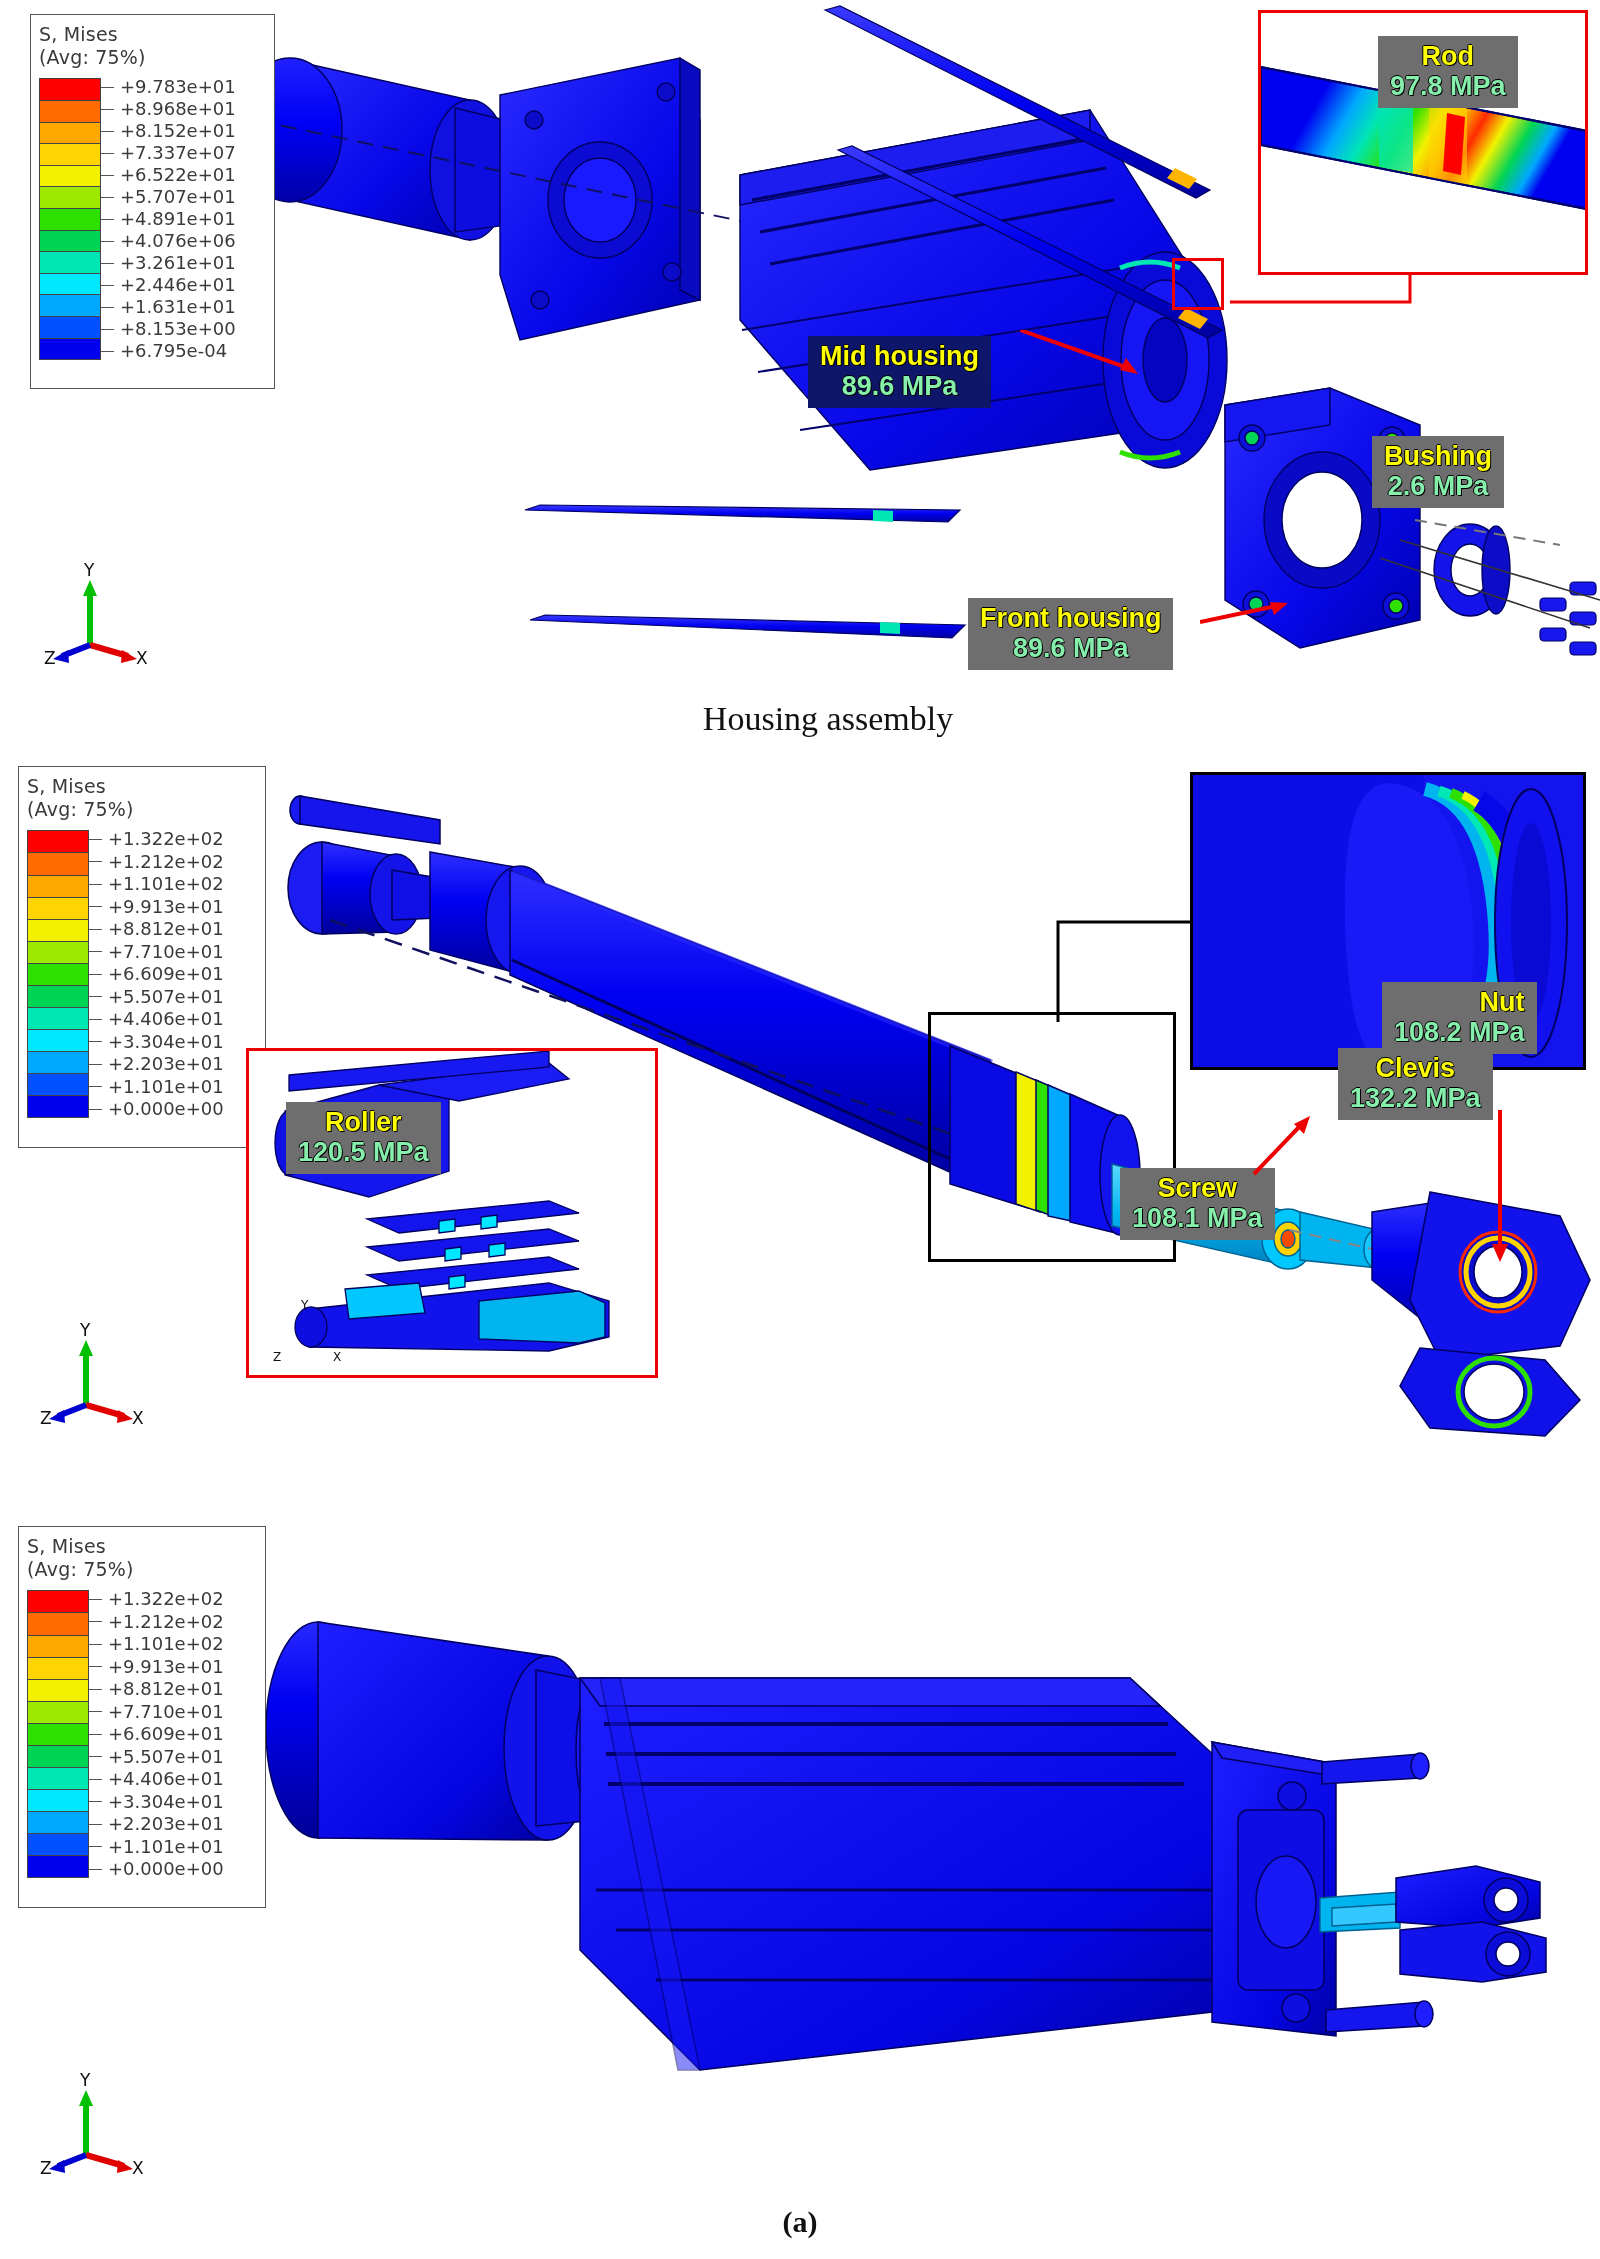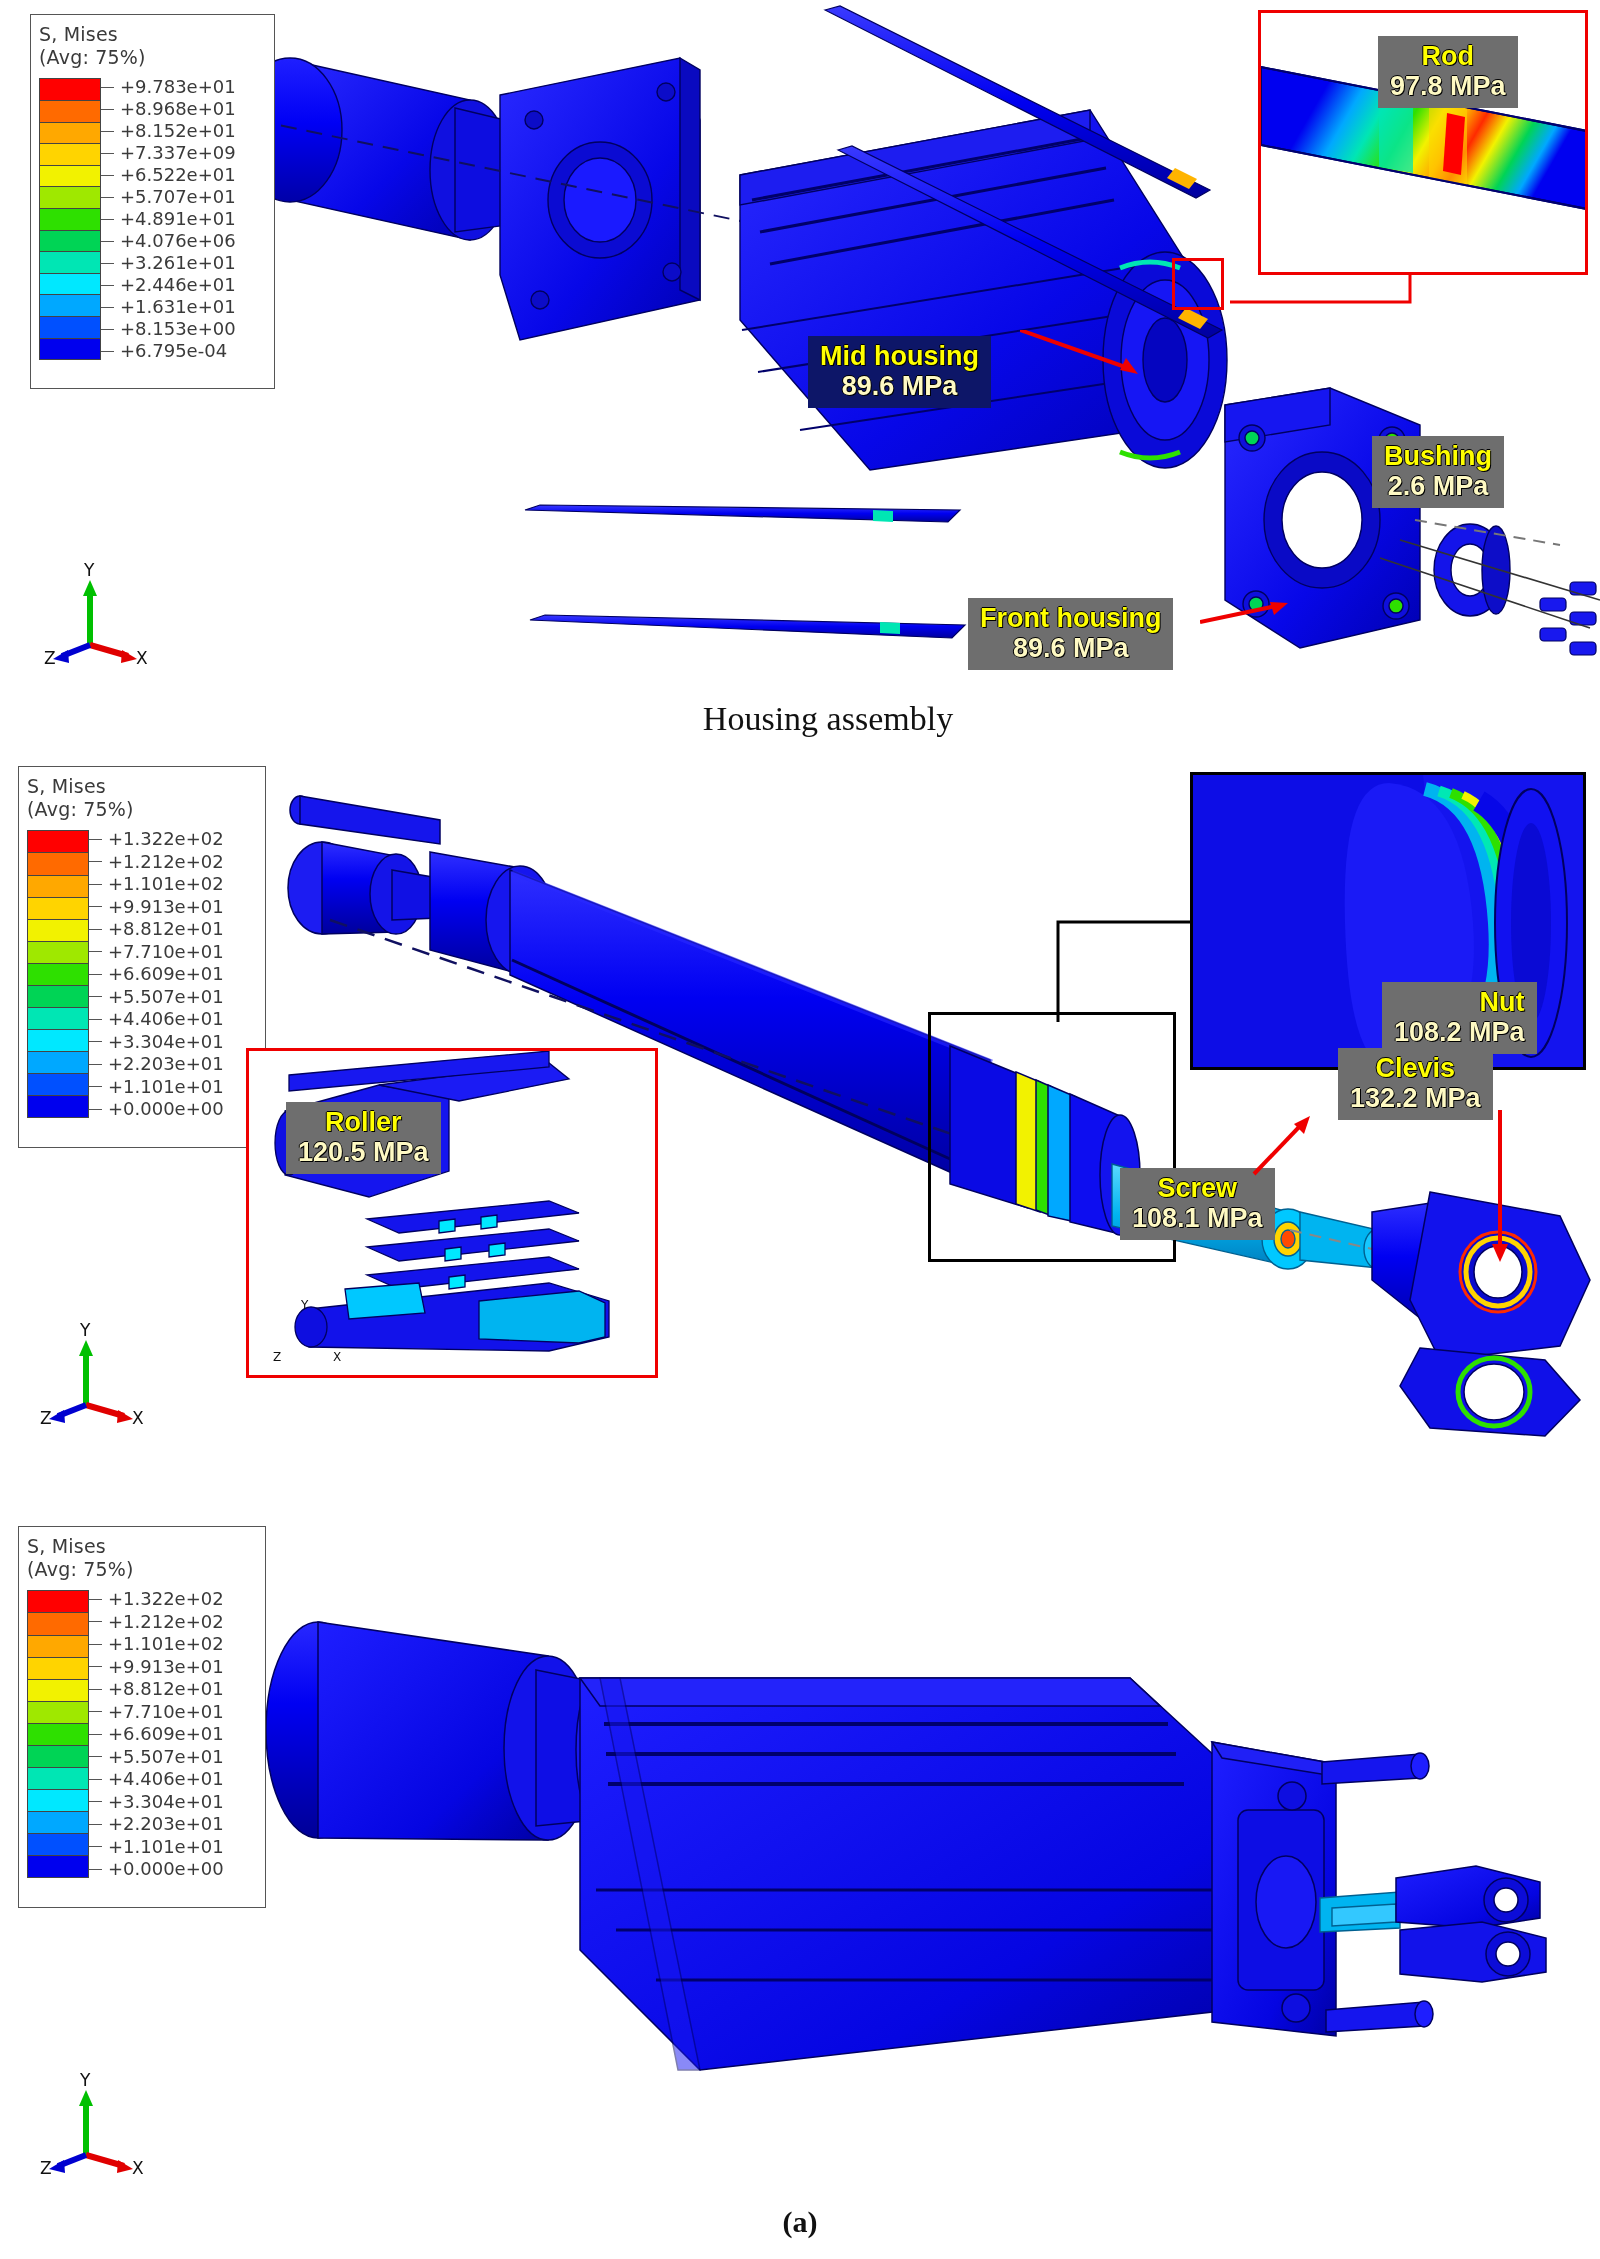--- a/index.html
+++ b/index.html
@@ -24,21 +24,21 @@
 
   
   .triad{position:absolute;width:120px;height:110px;}
   .triad svg{display:block;}
 
   
   .callout{position:absolute;padding:5px 12px 7px;text-align:center;line-height:1.12;
            box-shadow:0 0 0 0 transparent;}
   .callout .cname{display:block;color:#ffff00;font-weight:bold;font-size:27px;
      text-shadow:1px 1px 0 #000,-1px 0 0 #000,0 -1px 0 #000;}
-  .callout .cval{display:block;color:#fef9c3;font-weight:bold;font-size:27px;
+  .callout .cval{display:block;color:#86efac;font-weight:bold;font-size:27px;
      text-shadow:1px 1px 0 #000,-1px 0 0 #000,0 -1px 0 #000;}
   .callout.gray{background:#6e6e6e;}
   .callout.navy{background:#0d1668;}
 
   
   .lead{position:absolute;pointer-events:none;}
 
   
   .inset{position:absolute;box-sizing:border-box;overflow:hidden;background:#fff;}
   .inset.red{border:3px solid #ef0000;}
@@ -192,21 +192,21 @@
           <i style="background: rgb(0, 230, 180);"></i>
           <i style="background: rgb(0, 232, 255);"></i>
           <i style="background: rgb(0, 168, 255);"></i>
           <i style="background: rgb(0, 80, 255);"></i>
           <i style="background: rgb(0, 0, 238);"></i>
         </div>
       <div class="ticks">
           <span>+9.783e+01</span>
           <span>+8.968e+01</span>
           <span>+8.152e+01</span>
-          <span>+7.337e+09</span>
+          <span>+7.337e+07</span>
           <span>+6.522e+01</span>
           <span>+5.707e+01</span>
           <span>+4.891e+01</span>
           <span>+4.076e+06</span>
           <span>+3.261e+01</span>
           <span>+2.446e+01</span>
           <span>+1.631e+01</span>
           <span>+8.153e+00</span>
           <span>+6.795e-04</span>
         </div>

